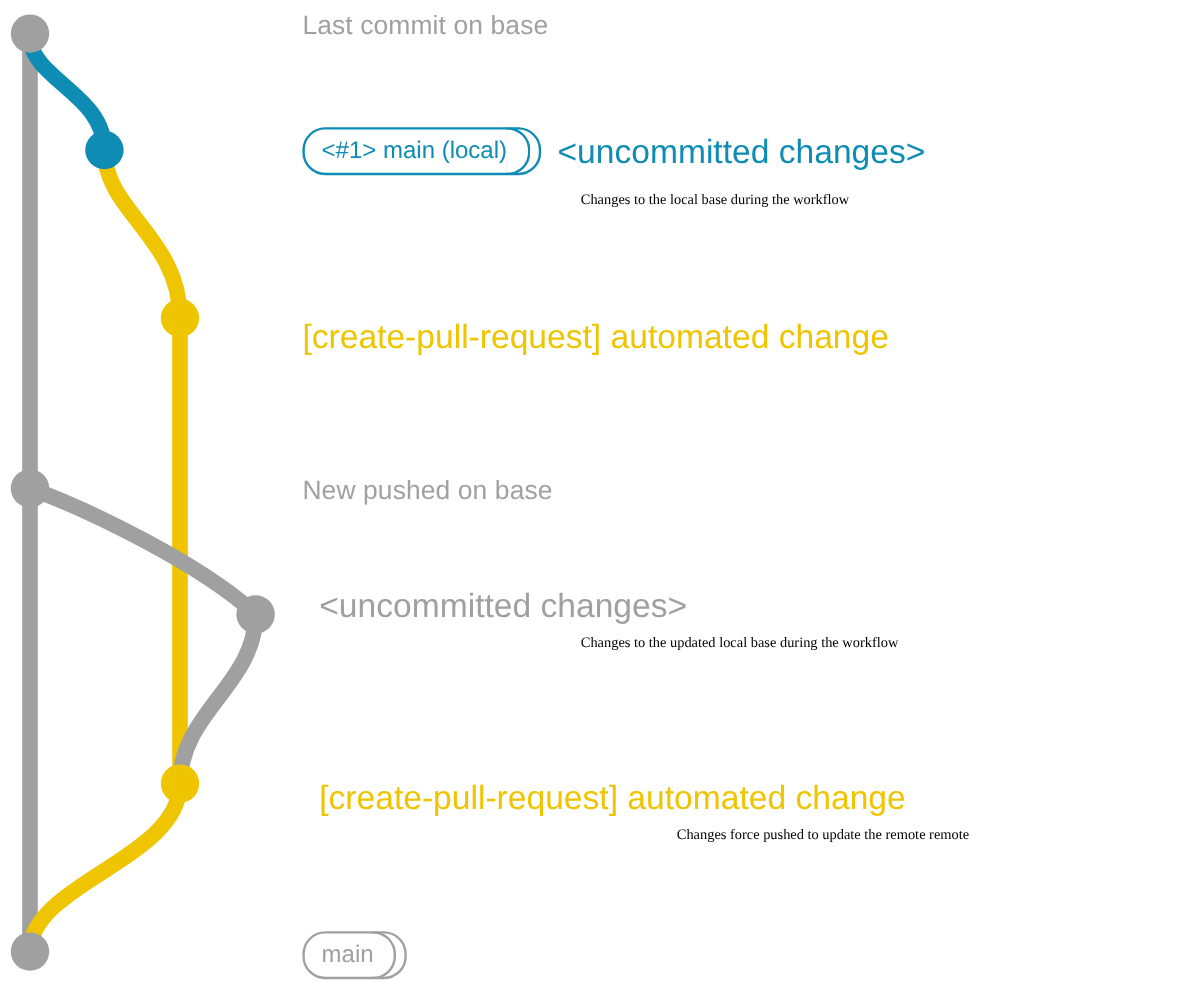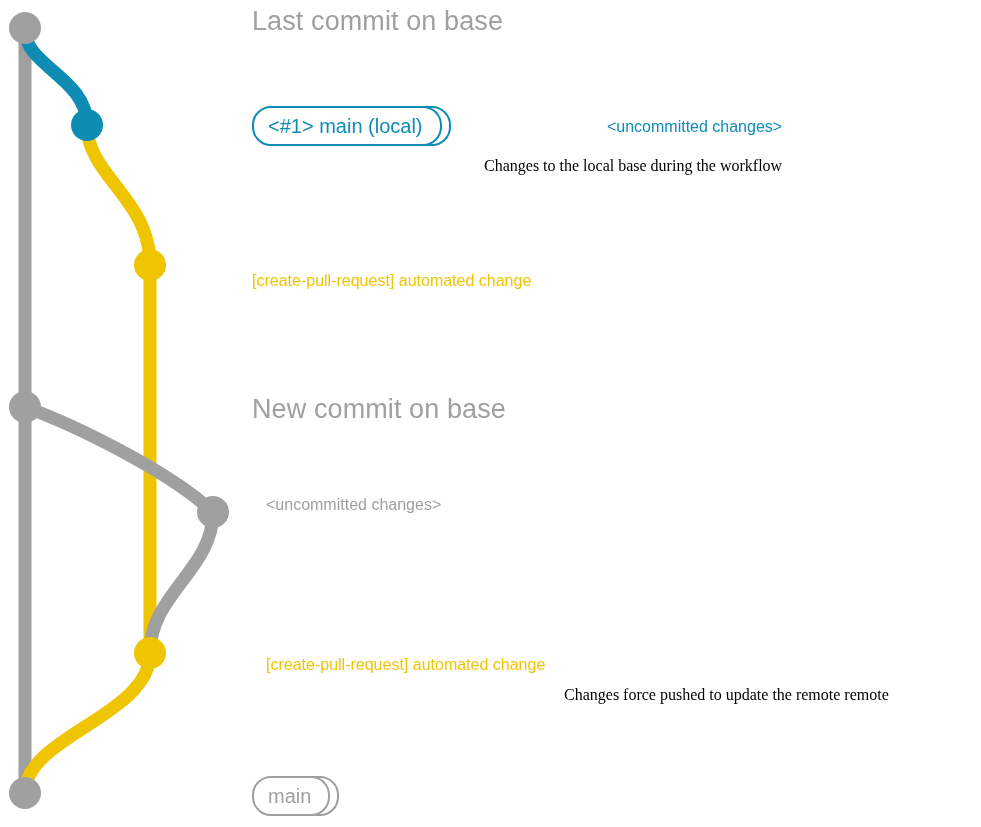--- a/index.html
+++ b/index.html
@@ -26,32 +26,31 @@
   }
 
   
   .row {
     position: absolute;
     left: 252px;
   }
 
   
   .caption {
-    font-size: 27px;
+    font-size: 22px;
     line-height: 26px;
     letter-spacing: 0.1px;
     white-space: nowrap;
   }
 
   
   .refline {
     display: flex;
     align-items: center;
     white-space: nowrap;
-    justify-content: space-between;
   }
 
   .badge {
     position: relative;
     display: inline-block;
     font-size: 20px;
     line-height: 20px;
     padding: 8px 26px 8px 14px;
     border: 2px solid currentColor;
     border-radius: 19px;
@@ -66,30 +65,30 @@
     top: -2px;
     bottom: -2px;
     width: 18px;
     border: 2px solid currentColor;
     border-left: none;
     border-radius: 0 19px 19px 0;
     pointer-events: none;
   }
 
   .headline {
-    font-size: 16px;
+    font-size: 28px;
     line-height: 21px;
     margin-left: 14px;
     white-space: nowrap;
   }
 
   
   .subline {
     font-family: "Liberation Serif", serif;
-    font-size: 16px;
+    font-size: 12px;
     line-height: 24px;
     color: #000000;
     white-space: nowrap;
     margin-top: 8px;
   }
 
   
   .c-gray   { color: #a0a0a0; }
   .c-teal   { color: #0e8cb4; }
   .c-yellow { color: #efc400; margin-top: 20px; }
@@ -154,27 +153,28 @@
     <span class="headline c-teal">&lt;uncommitted changes&gt;</span>
   </div>
   <div class="subline">Changes to the local base during the workflow</div>
 </div>
 
 <div class="row headline-only" id="row-automated-1">
   <div class="headline c-yellow">[create-pull-request] automated change</div>
 </div>
 
 <div class="row" id="row-new-commit">
-  <div class="caption c-gray">New commit on base</div>
+  <div class="caption c-gray">New pushed on base</div>
 </div>
 
 <div class="row" id="row-local-2">
   <div class="refline">
     <span class="headline c-gray">&lt;uncommitted changes&gt;</span>
   </div>
+  <div class="subline">Changes to the updated local base during the workflow</div>
 </div>
 
 <div class="row" id="row-automated-2">
   <div class="refline">
     <span class="headline c-yellow">[create-pull-request] automated change</span>
   </div>
   <div class="subline">Changes force pushed to update the remote remote</div>
 </div>
 
 <div class="row" id="row-merge">

